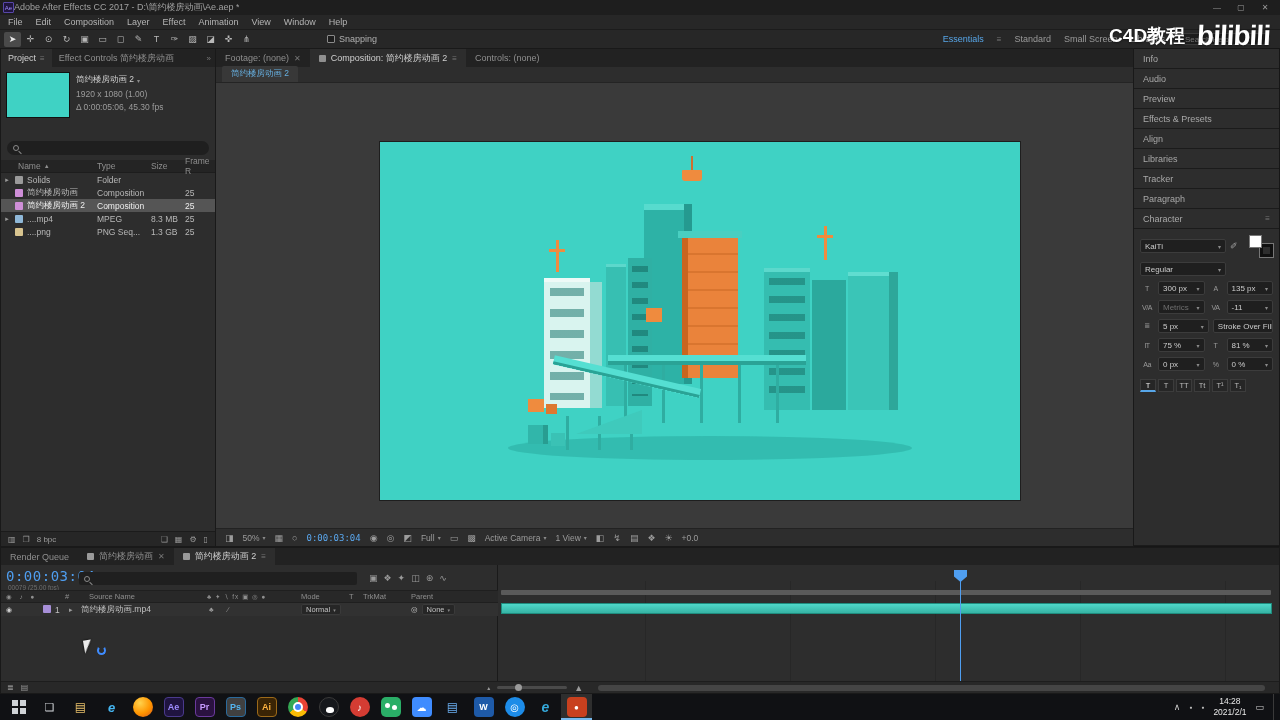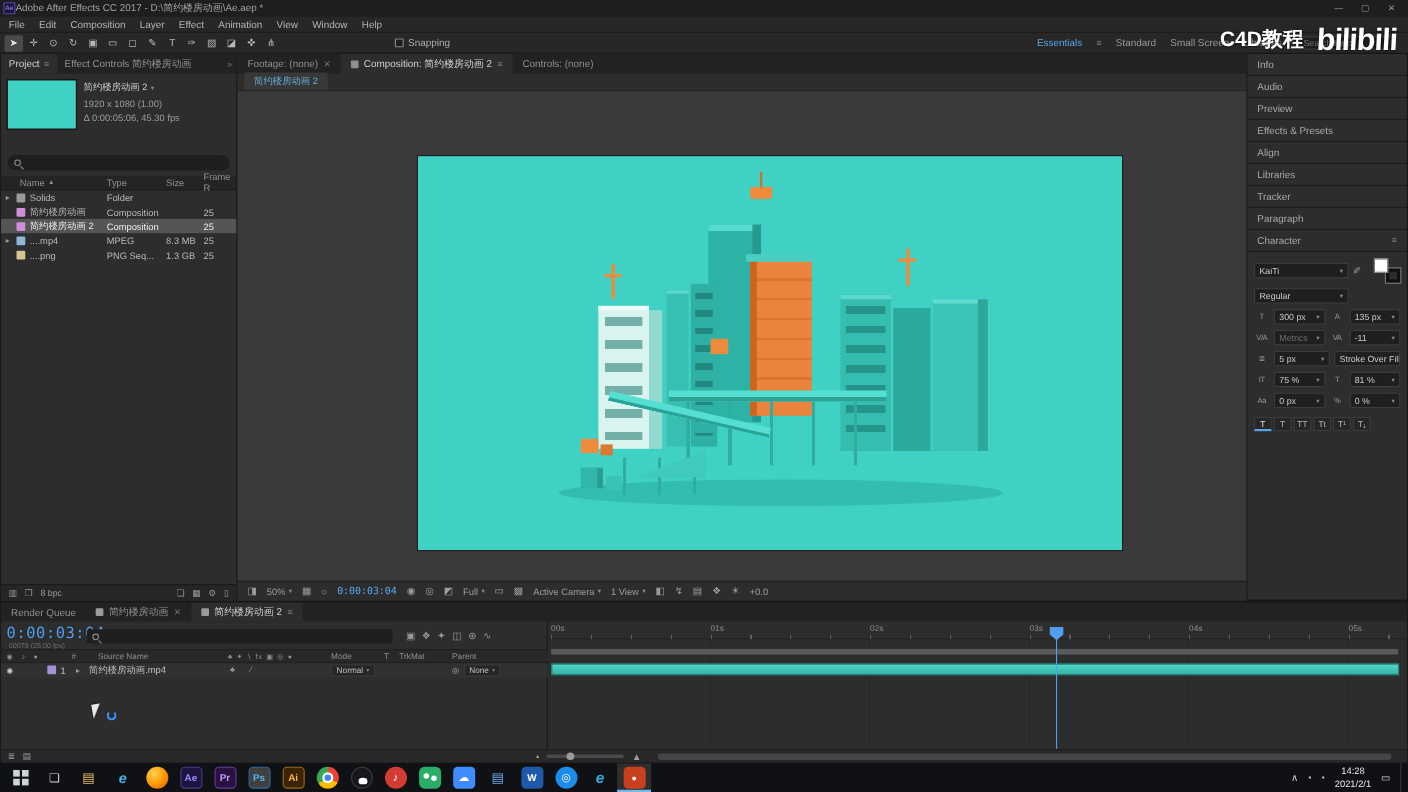--- a/index.html
+++ b/index.html
@@ -16,21 +16,21 @@
 .wc{width:24px;text-align:center;font-size:8px;color:#9a9a9a}
 
 
 #menubar{position:absolute;left:0;top:15px;width:1280px;height:14px;background:#272727;display:flex;align-items:center;gap:13px;padding:0 8px;font-size:9px;color:#b4b4b4}
 
 
 #toolbar{position:absolute;left:0;top:29px;width:1280px;height:19px;background:#272727;border-top:1px solid #1c1c1c;display:flex;align-items:center;font-size:9px}
 .tools{display:flex;align-items:center;gap:1px;padding-left:4px}
 .tool{width:17px;height:15px;display:flex;align-items:center;justify-content:center;color:#b8b8b8;font-size:9px;border-radius:2px}
 .tool.active{background:#4a4a4a;color:#e8e8e8}
-.snap{display:flex;align-items:center;gap:4px;margin-left:104px;color:#b0b0b0}
+.snap{display:flex;align-items:center;gap:4px;margin-left:72px;color:#b0b0b0}
 .cb{width:8px;height:8px;border:1px solid #8a8a8a;background:#1d1d1d;border-radius:1px}
 .workspaces{margin-left:auto;display:flex;align-items:center;gap:13px;padding-right:10px;color:#9a9a9a}
 .ws.active{color:#57a6e8}
 .ws-menu{font-size:8px;color:#7a7a7a}
 .hsearch{width:92px;height:12px;background:#1c1c1c;border:1px solid #3a3a3a;border-radius:6px;color:#8a8a8a;font-size:8px;padding:0 6px;outline:none}
 
 
 .dd{display:inline-flex;align-items:center;gap:3px;white-space:nowrap}
 .dd::after{content:"▾";font-size:6px;color:#8a8a8a}
 
@@ -590,29 +590,20 @@
           <span>◎</span>
           <span class="mini">
               <span>None</span>
             </span>
         </span>
       </div>
     </div>
 
     <div class="tl-track">
       <div class="tgrid"></div>
-      <div class="ruler">
-        <span class="rlab r0">00s</span>
-        <span class="rlab r1">01s</span>
-        <span class="rlab r2">02s</span>
-        <span class="rlab r3">03s</span>
-        <span class="rlab r4">04s</span>
-        <span class="rlab r5">05s</span>
-        <span class="ticks"></span>
-      </div>
       <div class="workarea"></div>
       <div class="lbar"></div>
       <div class="ph-line"></div>
       <div class="ph-handle"></div>
     </div>
 
     <div class="tl-bottom">
       <span>≣</span>
       <span>▤</span>
       <span class="zo">▴</span>

